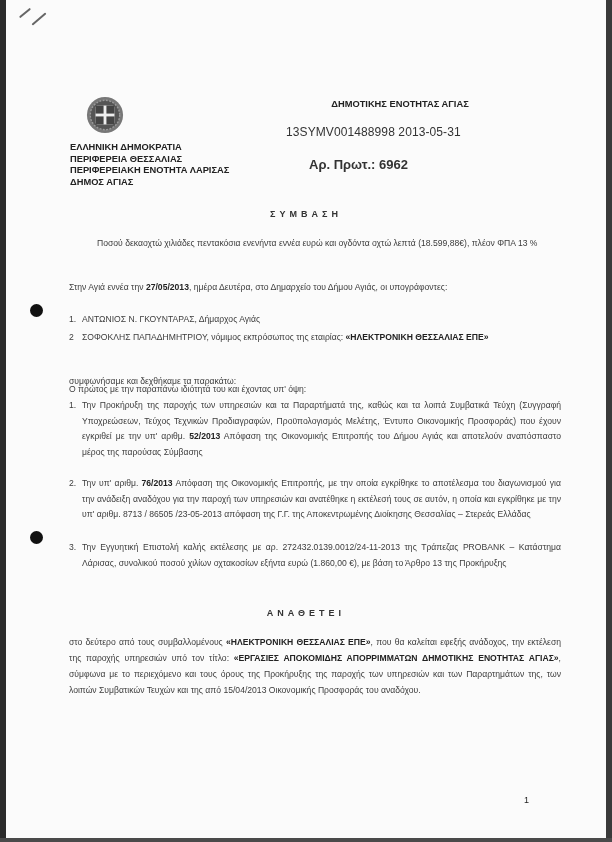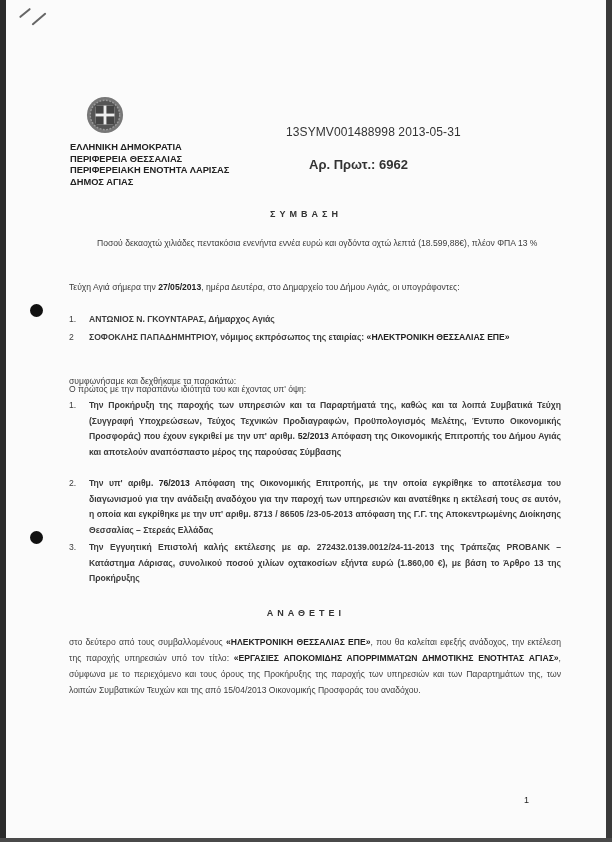--- a/index.html
+++ b/index.html
@@ -29,21 +29,21 @@
     .protocol { position: absolute; left: 309px; top: 157px; font-size: 13px; font-weight: bold; color: #333; }
 
     .title { position: absolute; left: 0; width: 612px; text-align: center; font-size: 9px; font-weight: bold; letter-spacing: 4px; color: #333; }
     .title.t1 { top: 209px; }
     .title.t2 { top: 608px; }
 
     .p { position: absolute; left: 69px; width: 492px; font-size: 8.6px; line-height: 15px; color: #3c3c3c; text-align: justify; }
     .p b { color: #222; }
     .li { position: absolute; left: 69px; width: 492px; font-size: 8.6px; line-height: 15.5px; color: #3c3c3c; text-align: justify; }
     .li .num { position: absolute; left: 0; top: 0; width: 14px; }
-    .li .body { margin-left: 20px; font-weight: bold; }
+    .li .body { margin-left: 13px; }
     .li b { color: #222; }
     .page-number { position: absolute; left: 524px; top: 795px; font-size: 9px; color: #222; }
   </style>
 </head>
 <body>
 
 <div class="edge-left"></div>
 <div class="edge-right"></div>
 <div class="edge-bottom"></div>
 <div class="scratch a"></div>
@@ -62,29 +62,30 @@
 </svg>
 
 <div class="issuer">
   <div>ΕΛΛΗΝΙΚΗ ΔΗΜΟΚΡΑΤΙΑ</div>
   <div>ΠΕΡΙΦΕΡΕΙΑ ΘΕΣΣΑΛΙΑΣ</div>
   <div>ΠΕΡΙΦΕΡΕΙΑΚΗ ΕΝΟΤΗΤΑ ΛΑΡΙΣΑΣ</div>
   <div>ΔΗΜΟΣ ΑΓΙΑΣ</div>
 </div>
 
 <div class="project">
+  <div>ΔΗΜΟΤΙΚΗΣ ΕΝΟΤΗΤΑΣ ΑΓΙΑΣ</div>
 </div>
 <div class="ada">13SYMV001488998 2013-05-31</div>
 <div class="protocol">Αρ. Πρωτ.: 6962</div>
 
 <div class="title t1">ΣΥΜΒΑΣΗ</div>
 
 <div class="p" style="top:236px;margin-left:28px;">Ποσού δεκαοχτώ χιλιάδες πεντακόσια ενενήντα εννέα ευρώ και ογδόντα οχτώ λεπτά (18.599,88€), πλέον ΦΠΑ 13 %</div>
 
-<div class="p" style="top:280px;"><span>Τεύχη Αγιά σήμερα την </span><b>27/05/2013</b><span>, ημέρα Δευτέρα, στο Δημαρχείο του Δήμου Αγιάς, οι υπογράφοντες:</span></div>
+<div class="p" style="top:280px;"><span>Στην Αγιά εννέα την </span><b>27/05/2013</b><span>, ημέρα Δευτέρα, στο Δημαρχείο του Δήμου Αγιάς, οι υπογράφοντες:</span></div>
 
 <div class="li" style="top:312px;">
   <span class="num">1.</span>
   <div class="body"><span>ΑΝΤΩΝΙΟΣ Ν. ΓΚΟΥΝΤΑΡΑΣ, Δήμαρχος Αγιάς</span></div>
 </div>
 <div class="li" style="top:330px;">
   <span class="num">2</span>
   <div class="body"><span>ΣΟΦΟΚΛΗΣ ΠΑΠΑΔΗΜΗΤΡΙΟΥ, νόμιμος εκπρόσωπος της εταιρίας: </span><b>«ΗΛΕΚΤΡΟΝΙΚΗ ΘΕΣΣΑΛΙΑΣ ΕΠΕ»</b></div>
 </div>
 

